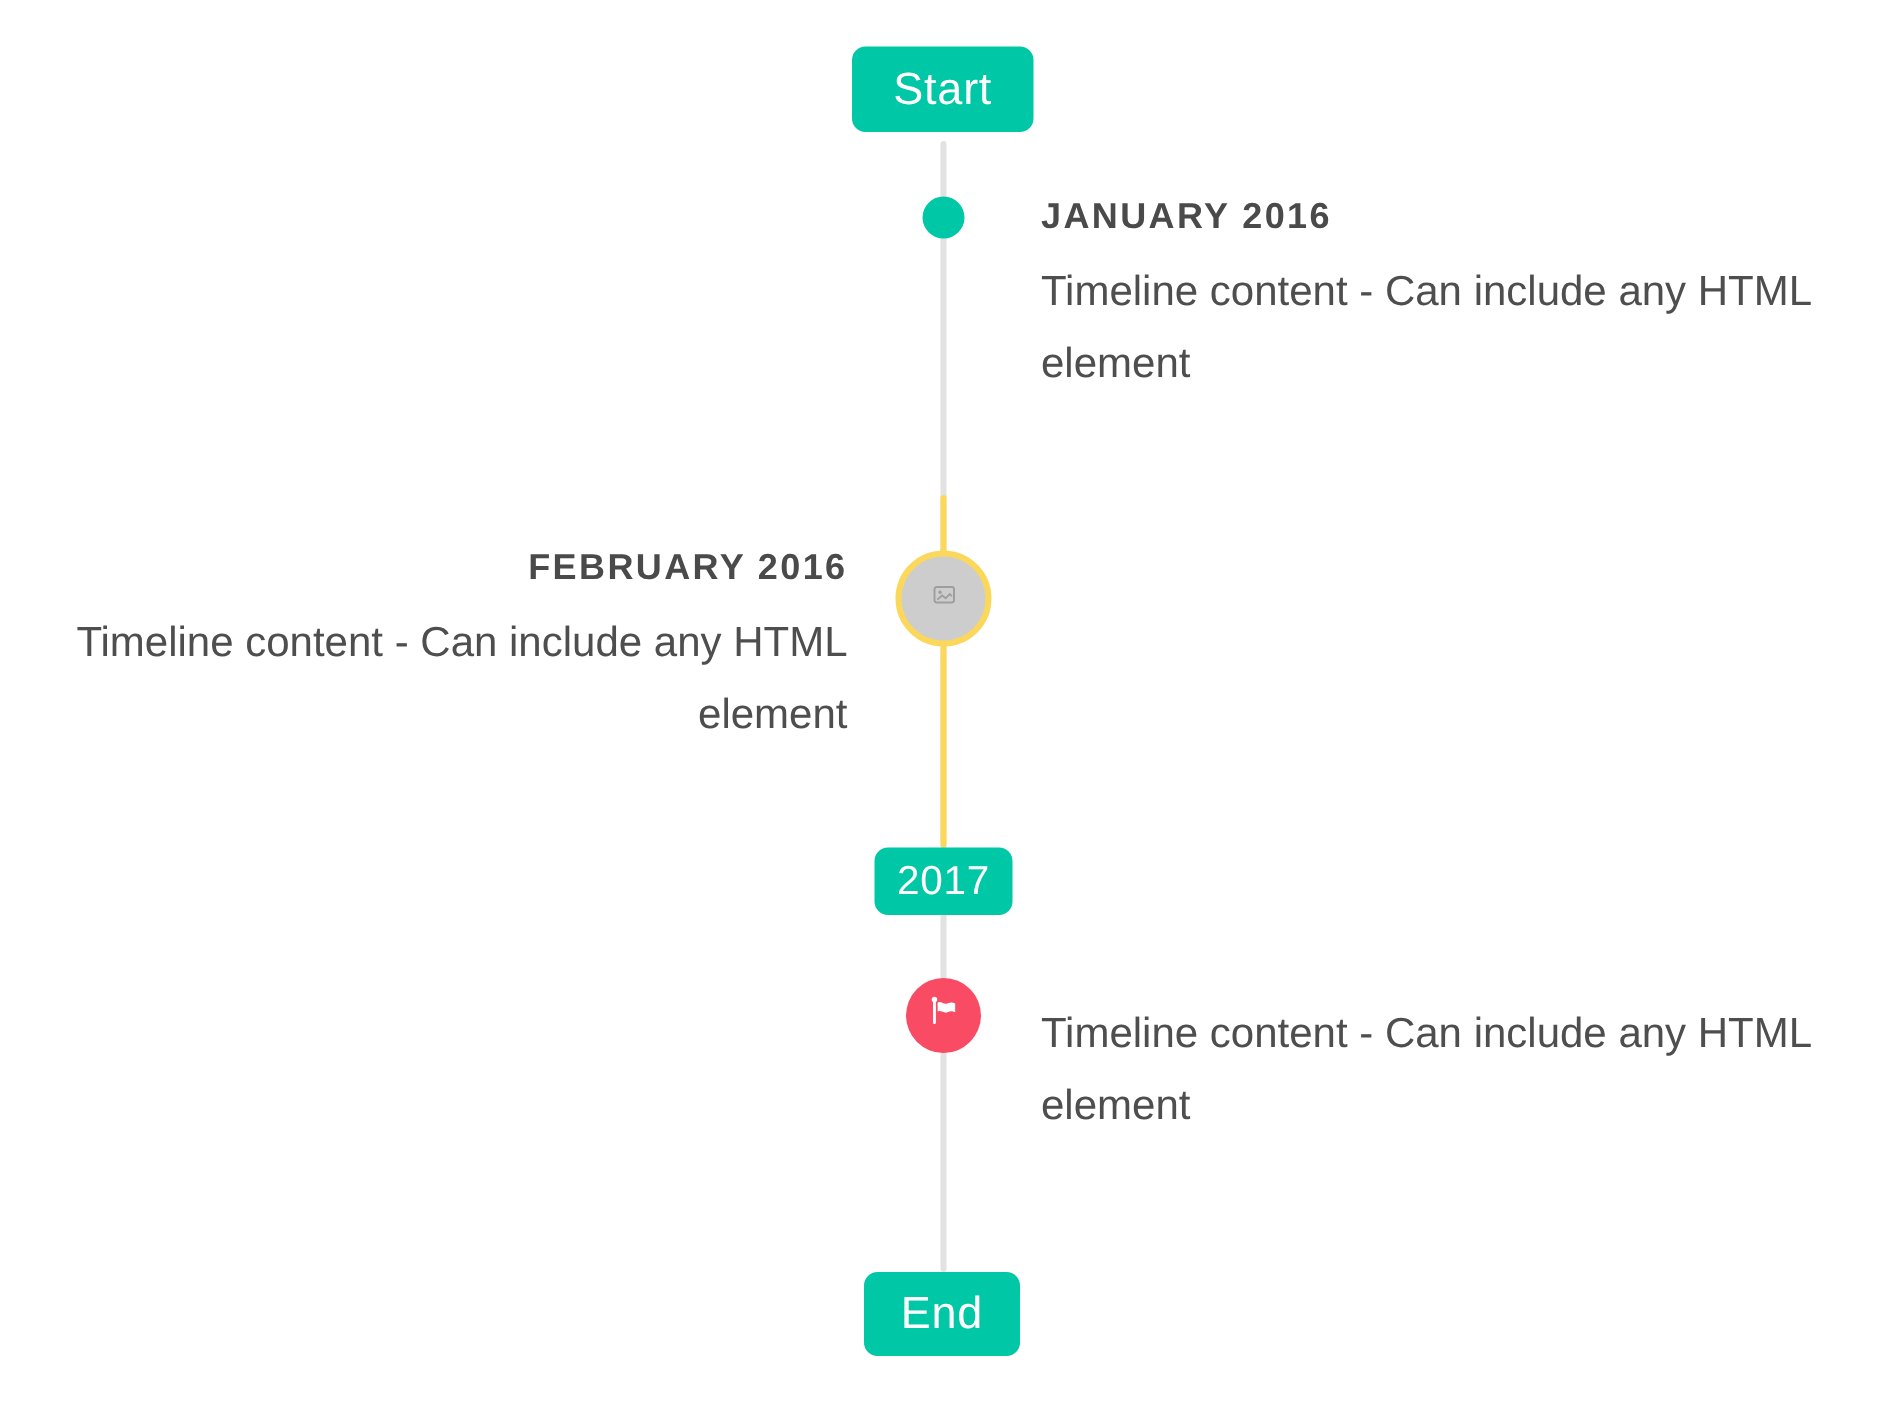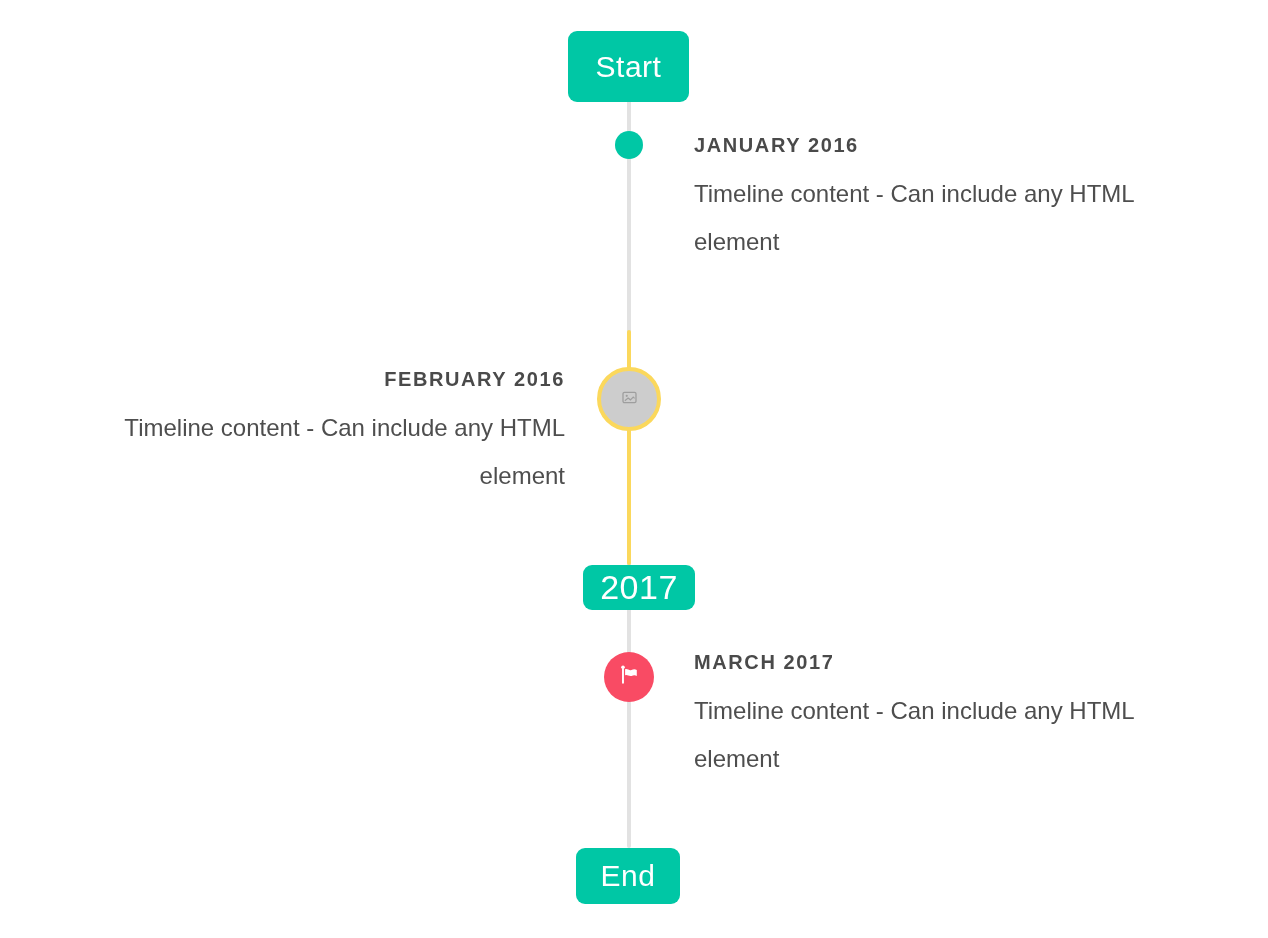--- a/index.html
+++ b/index.html
@@ -32,22 +32,22 @@
     position: absolute;
     background: #00c7a5;
     color: #ffffff;
     border-radius: 9px;
     display: flex;
     align-items: center;
     justify-content: center;
     z-index: 4;
     letter-spacing: 0.5px;
   }
-  .badge.start { left: 568px; top: 31px;  width: 121px; height: 71px; font-size: 30px; }
-  .badge.year  { left: 583px; top: 565px; width: 112px;  height: 45px; font-size: 34px; }
+  .badge.start { left: 568px; top: 31px;  width: 121px; height: 57px; font-size: 30px; }
+  .badge.year  { left: 583px; top: 565px; width: 92px;  height: 45px; font-size: 27px; }
   .badge.end   { left: 576px; top: 848px; width: 104px; height: 56px; font-size: 30px; }
 
   
   .marker { position: absolute; z-index: 3; }
   .marker.dot {
     left: 615px; top: 131px;
     width: 28px; height: 28px;
     border-radius: 50%;
     background: #00c7a5;
   }
@@ -77,29 +77,29 @@
   .event {
     position: absolute;
     width: 527px;
   }
   .event.right { left: 694px; text-align: left; }
   .event.left  { left: 38px;  text-align: right; }
   .event.ev1 { top: 134px; }
   .event.ev2 { top: 368px; text-align: right; }
   .event.ev3 { top: 651px; }
   .event .date {
-    font-size: 20px;
+    font-size: 24px;
     font-weight: bold;
     letter-spacing: 1.6px;
     line-height: 22px;
     color: #4a4a4a;
   }
   .event .content {
     margin-top: 14px;
-    font-size: 24px;
+    font-size: 28px;
     line-height: 48px;
     color: #4e4e4e;
   }
 </style>
 </head>
 <body>
 
 <div class="stage">
 
   <div class="line gray"></div>
@@ -138,19 +138,18 @@
                  C 9.6 4.2, 11.6 7.2, 14 6.2
                  C 16 5.4, 17.8 5.2, 19.6 6.2
                  L 19.6 12.4
                  C 17.8 11.4, 16 11.6, 14.2 12.4
                  C 11.8 13.4, 9.6 10.6, 7.4 11.9
                  Z"></path>
       </svg>
     </span>
   </div>
   <div class="event right ev3">
-    <div class="date">MARCH 2017</div>
     <div class="content">Timeline content - Can include any HTML element</div>
   </div>
 
   <div class="badge end">End</div>
 
 </div>
 
 </body></html>

